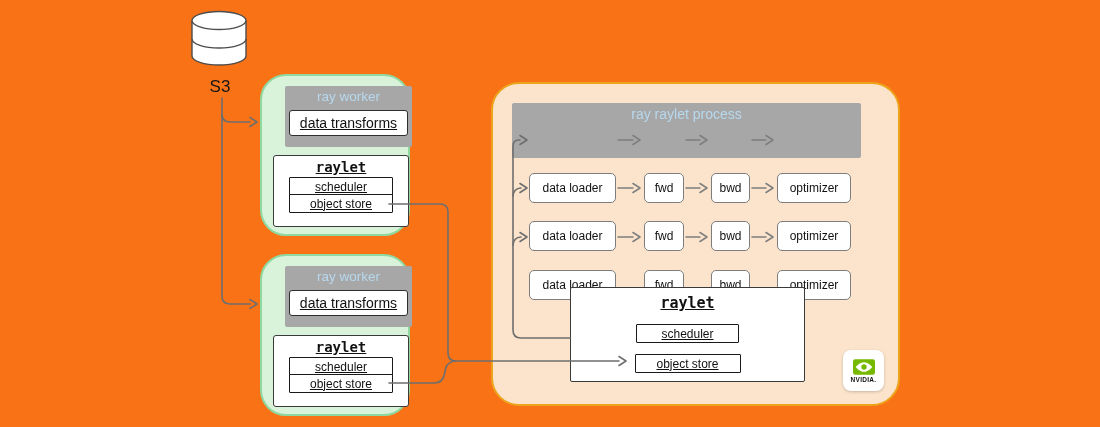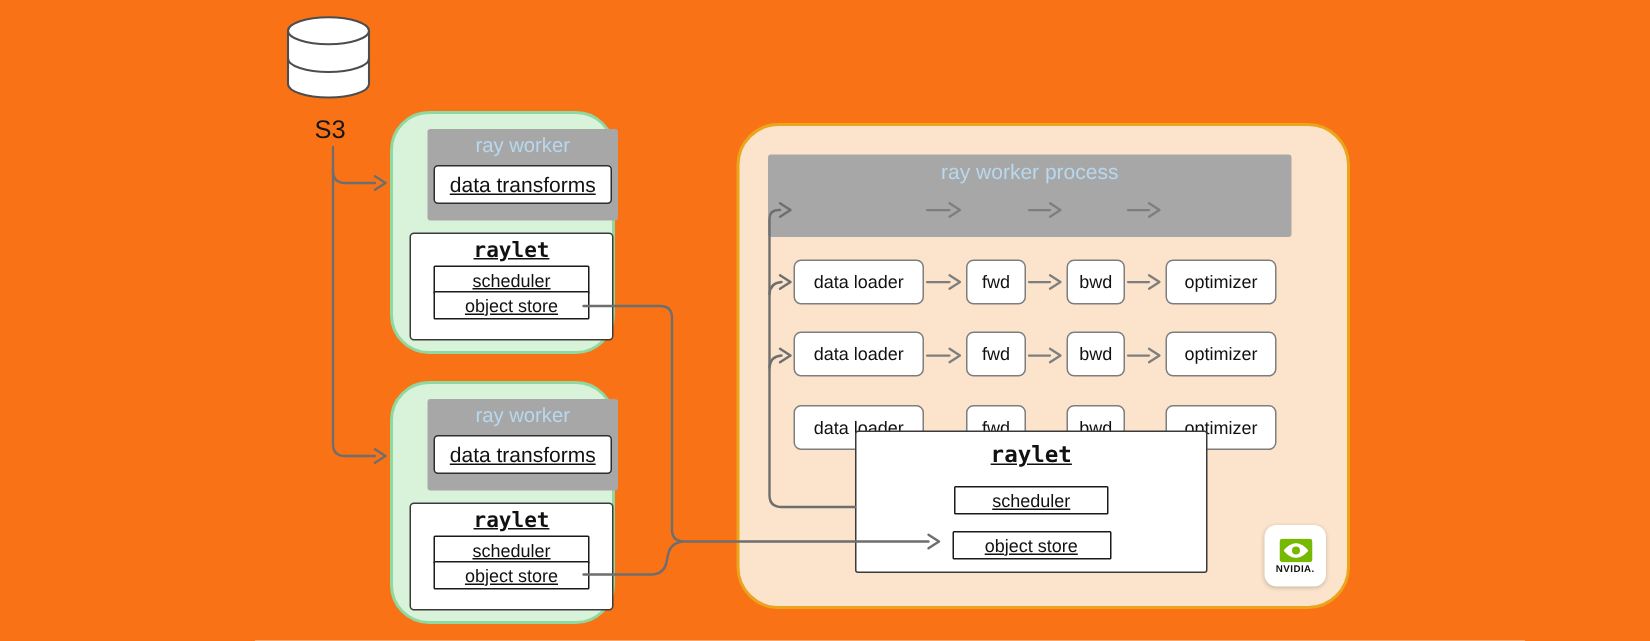--- a/index.html
+++ b/index.html
@@ -89,21 +89,21 @@
     </div>
     <div class="raylet">
       <div class="raylet-title">raylet</div>
       <div class="inner-box first">scheduler</div>
       <div class="inner-box second">object store</div>
     </div>
   </div>
 
   <div id="cluster">
     <div class="process-header">
-      <div class="process-title">ray worker process</div>
+      <div class="process-title">ray raylet process</div>
     </div>
 
     <div class="pbox" style="left:36px;top:41px;width:87px">data loader</div>
     <div class="pbox" style="left:151px;top:41px;width:40px">fwd</div>
     <div class="pbox" style="left:218px;top:41px;width:39px">bwd</div>
     <div class="pbox" style="left:284px;top:41px;width:74px">optimizer</div>
 
     <div class="pbox" style="left:36px;top:89px;width:87px">data loader</div>
     <div class="pbox" style="left:151px;top:89px;width:40px">fwd</div>
     <div class="pbox" style="left:218px;top:89px;width:39px">bwd</div>

